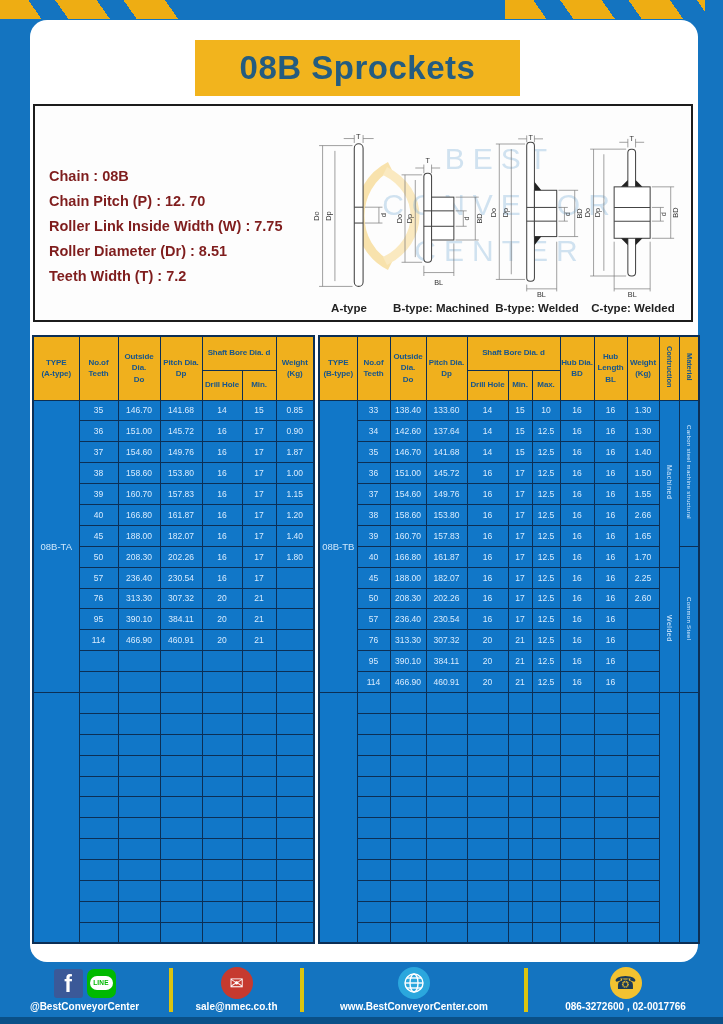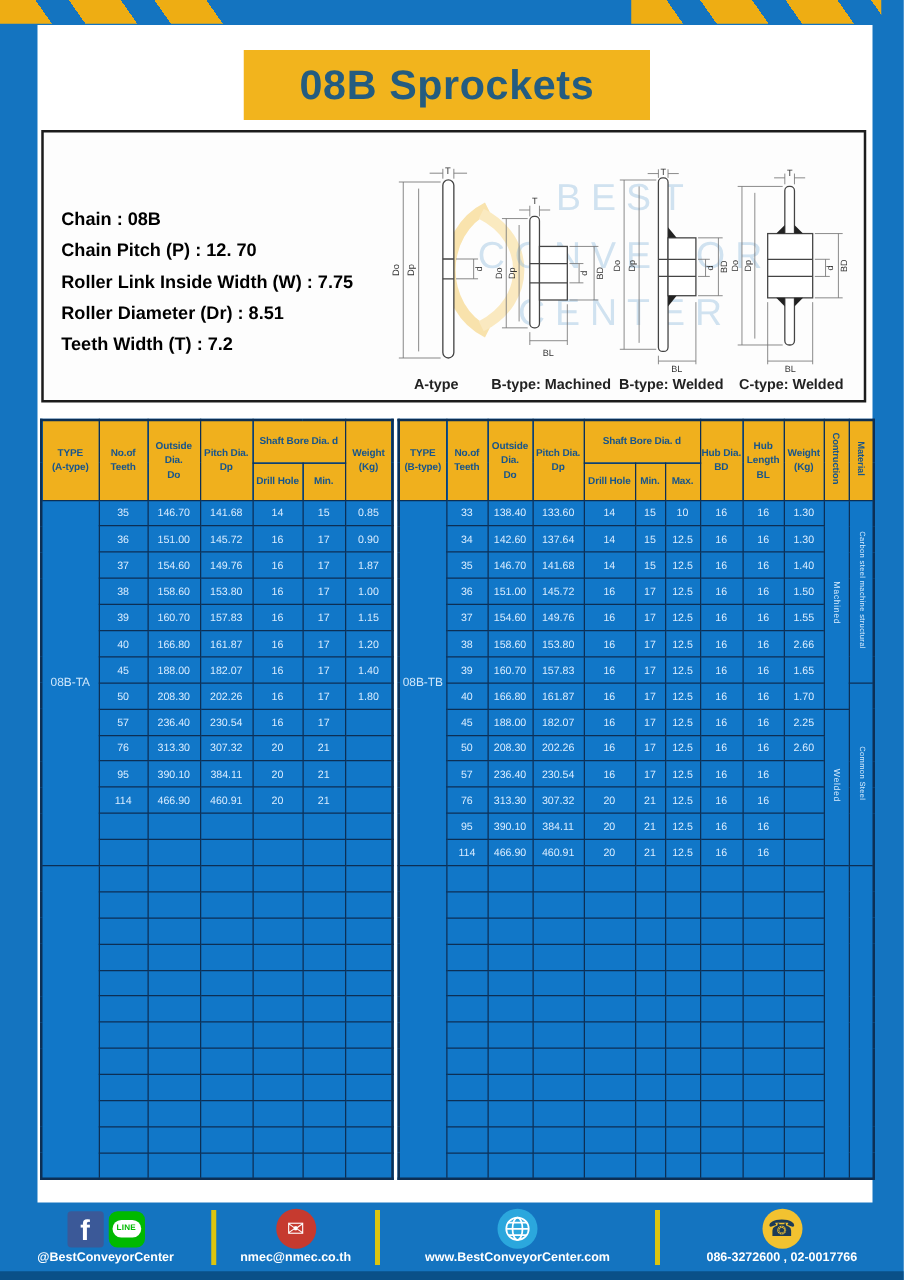--- a/index.html
+++ b/index.html
@@ -12,39 +12,40 @@
   .hazard{
     position:absolute;top:0;height:19px;
     background:repeating-linear-gradient(55deg,#eead13 0 34px,#1474c0 34px 56px);
   }
   .hz-left{left:0;width:192px;}
   .hz-right{left:505px;width:200px;}
   
   .card{
     position:absolute;left:30px;top:20px;width:668px;height:942px;
     background:#ffffff;
+    border-radius:17px;
   }
   
   .banner{
     position:absolute;left:165px;top:20px;width:325px;height:56px;
     background:#f2b41d;display:flex;align-items:center;justify-content:center;
   }
   .banner span{
     color:#245c80;font-size:33px;font-weight:bold;letter-spacing:.5px;
   }
   
   .spec-panel{
     position:absolute;left:3px;top:84px;right:5px;height:214px;
     border:2px solid #1c1c1c;background:#fdfdfd;display:flex;overflow:hidden;
   }
   .spec-lines{
     width:302px;padding:58px 0 0 14px;position:relative;z-index:2;
   }
   .spec-lines div{
-    color:#000000;font-size:14.5px;font-weight:bold;line-height:25px;white-space:nowrap;
+    color:#7f1d1d;font-size:14.5px;font-weight:bold;line-height:25px;white-space:nowrap;
   }
   .watermark{
     position:absolute;left:300px;top:30px;width:330px;z-index:0;
     text-align:center;color:rgba(140,185,220,.40);
     font-size:30px;font-weight:normal;letter-spacing:8px;line-height:46px;
   }
   .wm-ribbon{position:absolute;left:295px;top:40px;z-index:0;opacity:.45;}
   .diagrams{
     flex:1;display:flex;justify-content:space-between;align-items:flex-end;
     padding:4px 10px 2px 2px;position:relative;z-index:1;
@@ -877,21 +878,21 @@
       <div class="fb">f</div>
       <div class="line-ic">
         <div class="bubble">LINE</div>
       </div>
     </div>
     <div class="label">@BestConveyorCenter</div>
   </div>
   <div class="fdiv"></div>
   <div class="fsec" style="width:127px">
     <div class="circ mail">✉</div>
-    <div class="label">nmec@nmec.co.th</div>
+    <div class="label">sale@nmec.co.th</div>
   </div>
   <div class="fdiv"></div>
   <div class="fsec" style="width:220px">
     <div class="circ globe">
       <svg width="24" height="24" viewBox="0 0 24 24" fill="none" stroke="#fff" stroke-width="1.4">
         <circle cx="12" cy="12" r="9"></circle>
         <ellipse cx="12" cy="12" rx="4" ry="9"></ellipse>
         <line x1="3" y1="12" x2="21" y2="12"></line>
         <line x1="4.5" y1="7" x2="19.5" y2="7"></line>
         <line x1="4.5" y1="17" x2="19.5" y2="17"></line>

